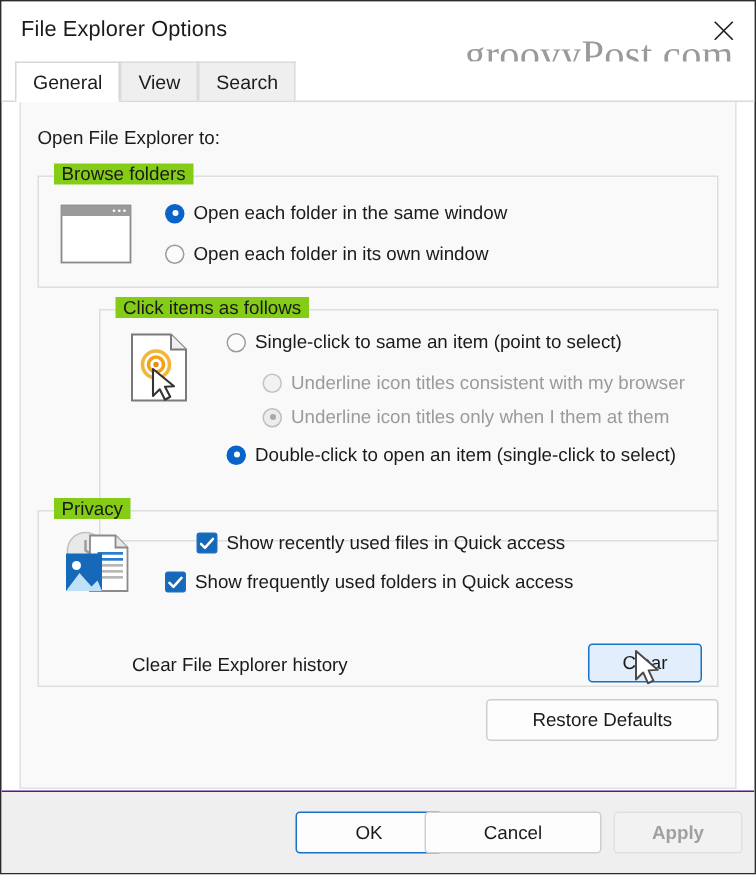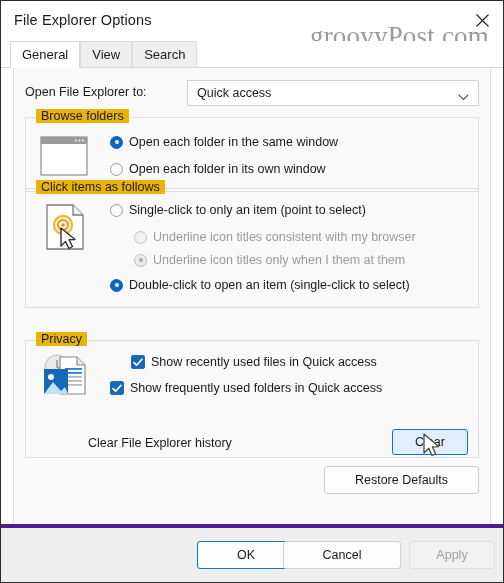--- a/index.html
+++ b/index.html
@@ -167,27 +167,27 @@
     left: 11px;
     right: 11px;
     border: 1px solid #dedede;
     box-sizing: border-box;
   }
   .group > .legend {
     position: absolute;
     left: 10px;
     top: -9px;
     padding: 0 5px;
-    background: #eab308;
+    background: #84cc16;
     font-size: 12.5px;
     color: #1a1a1a;
     white-space: nowrap;
   }
   #grp-browse { top: 49px; height: 75px; }
-  #grp-click  { top: 120px; height: 120px; }
+  #grp-click  { top: 138px; height: 155px; margin-left: 41px; }
   #grp-privacy{ top: 272px; height: 118px; }
 
   
   .opt {
     position: absolute;
     display: flex;
     align-items: center;
     cursor: default;
     white-space: nowrap;
   }
@@ -256,41 +256,41 @@
     justify-content: center;
   }
   .btn.hover {
     background: #e2eefb;
     border: 1px solid #1673c4;
   }
   .btn.focus {
     border: 1px solid #1673c4;
     background: #fdfdfd;
   }
-  .btn.disabled { color: #a0a0a0; background: #f2f2f2; border: 1px solid #e0e0e0; }
+  .btn.disabled { color: #a0a0a0; background: #f2f2f2; border: 1px solid #e0e0e0; font-weight: bold; }
 
   #btn-clear   { right: 10px; top: 88px;  width: 76px; height: 26px; }
   #btn-restore { right: 11px; top: 398px; width: 155px; height: 28px; }
 
   .clear-label-row {
     position: absolute;
     left: 62px;
     top: 95px;
     font-size: 12.5px;
     color: #1a1a1a;
   }
 
   
   .footer {
     position: absolute;
     left: 0; right: 0;
     bottom: 0;
     height: 54px;
     background: #efefef;
-    border-top: 4px solid #4c1d95;
+    border-top: 1px solid #4c1d95;
     padding-left: 28px;
   }
   .footer .btn { top: 13px; height: 28px; }
   #btn-ok     { right: 208px; width: 98px; }
   #btn-cancel { right: 102px; width: 118px; }
   #btn-apply  { right: 8px;   width: 86px; }
 
   
   .cursor { position: absolute; pointer-events: none; z-index: 50; }
 </style>
@@ -311,28 +311,20 @@
   <div class="watermark">groovyPost.com</div>
 
   <div class="tabstrip">
     <div class="tab active">General</div><div class="tab inactive">View</div><div class="tab inactive">Search</div>
   </div>
 
   <div class="page">
 
     <div class="row-open">
       <div class="lbl">Open File Explorer to:</div>
-      <div class="combo">
-        <div class="val">Quick access</div>
-        <span class="chev">
-          <svg width="11" height="7" viewBox="0 0 11 7" aria-hidden="true">
-            <path d="M0.8 0.8 L5.5 5.4 L10.2 0.8" stroke="#4a4a4a" stroke-width="1.1" fill="none"></path>
-          </svg>
-        </span>
-      </div>
     </div>
 
     <div class="group" id="grp-browse">
       <div class="legend">Browse folders</div>
 
       <span class="sideicon" style="left:14px; top:18px;">
         <svg width="48" height="40" viewBox="0 0 48 40" aria-hidden="true">
           <rect x="1" y="1" width="46" height="38" fill="#ffffff" stroke="#8b8b8b" stroke-width="1.2"></rect>
           <rect x="1" y="1" width="46" height="7" fill="#9a9a9a"></rect>
           <circle cx="36" cy="4.5" r="0.9" fill="#ffffff"></circle>
@@ -360,21 +352,21 @@
           <path d="M29 2 L29 12 L39 12" fill="#efefef" stroke="#7a7a7a" stroke-width="1.3"></path>
           <circle cx="19" cy="22" r="9" fill="none" stroke="#f2b73a" stroke-width="2.4"></circle>
           <circle cx="19" cy="22" r="5" fill="none" stroke="#f2a21a" stroke-width="2.4"></circle>
           <circle cx="19" cy="22" r="1.8" fill="#e09010"></circle>
           <path d="M17 25 L17 43 L21.5 38.5 L25 45.5 L28.5 43.5 L25 36.8 L31 36.5 Z" fill="#ffffff" stroke="#333333" stroke-width="1.4" stroke-linejoin="round"></path>
         </svg>
       </span>
 
       <div class="opt" style="left:84px; top:14px;">
         <span class="radio"></span>
-        <span class="txt">Single-click to only an item (point to select)</span>
+        <span class="txt">Single-click to same an item (point to select)</span>
       </div>
       <div class="opt disabled" style="left:108px; top:41px;">
         <span class="radio dim"></span>
         <span class="txt">Underline icon titles consistent with my browser</span>
       </div>
       <div class="opt disabled" style="left:108px; top:64px;">
         <span class="radio dim checked"></span>
         <span class="txt">Underline icon titles only when I them at them</span>
       </div>
       <div class="opt" style="left:84px; top:89px;">

